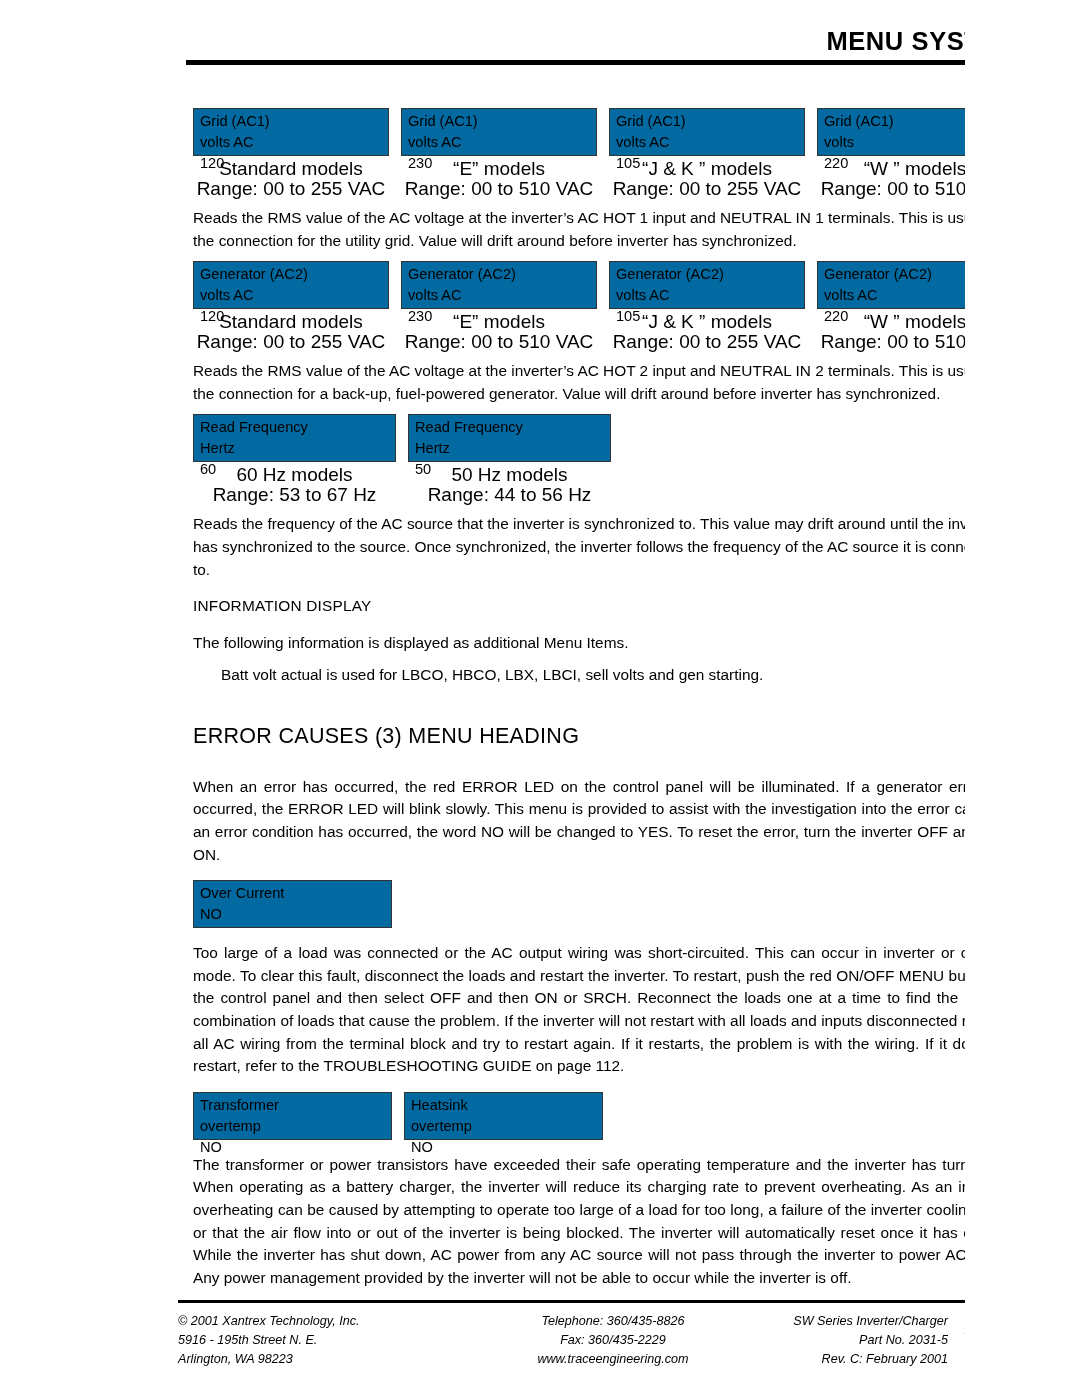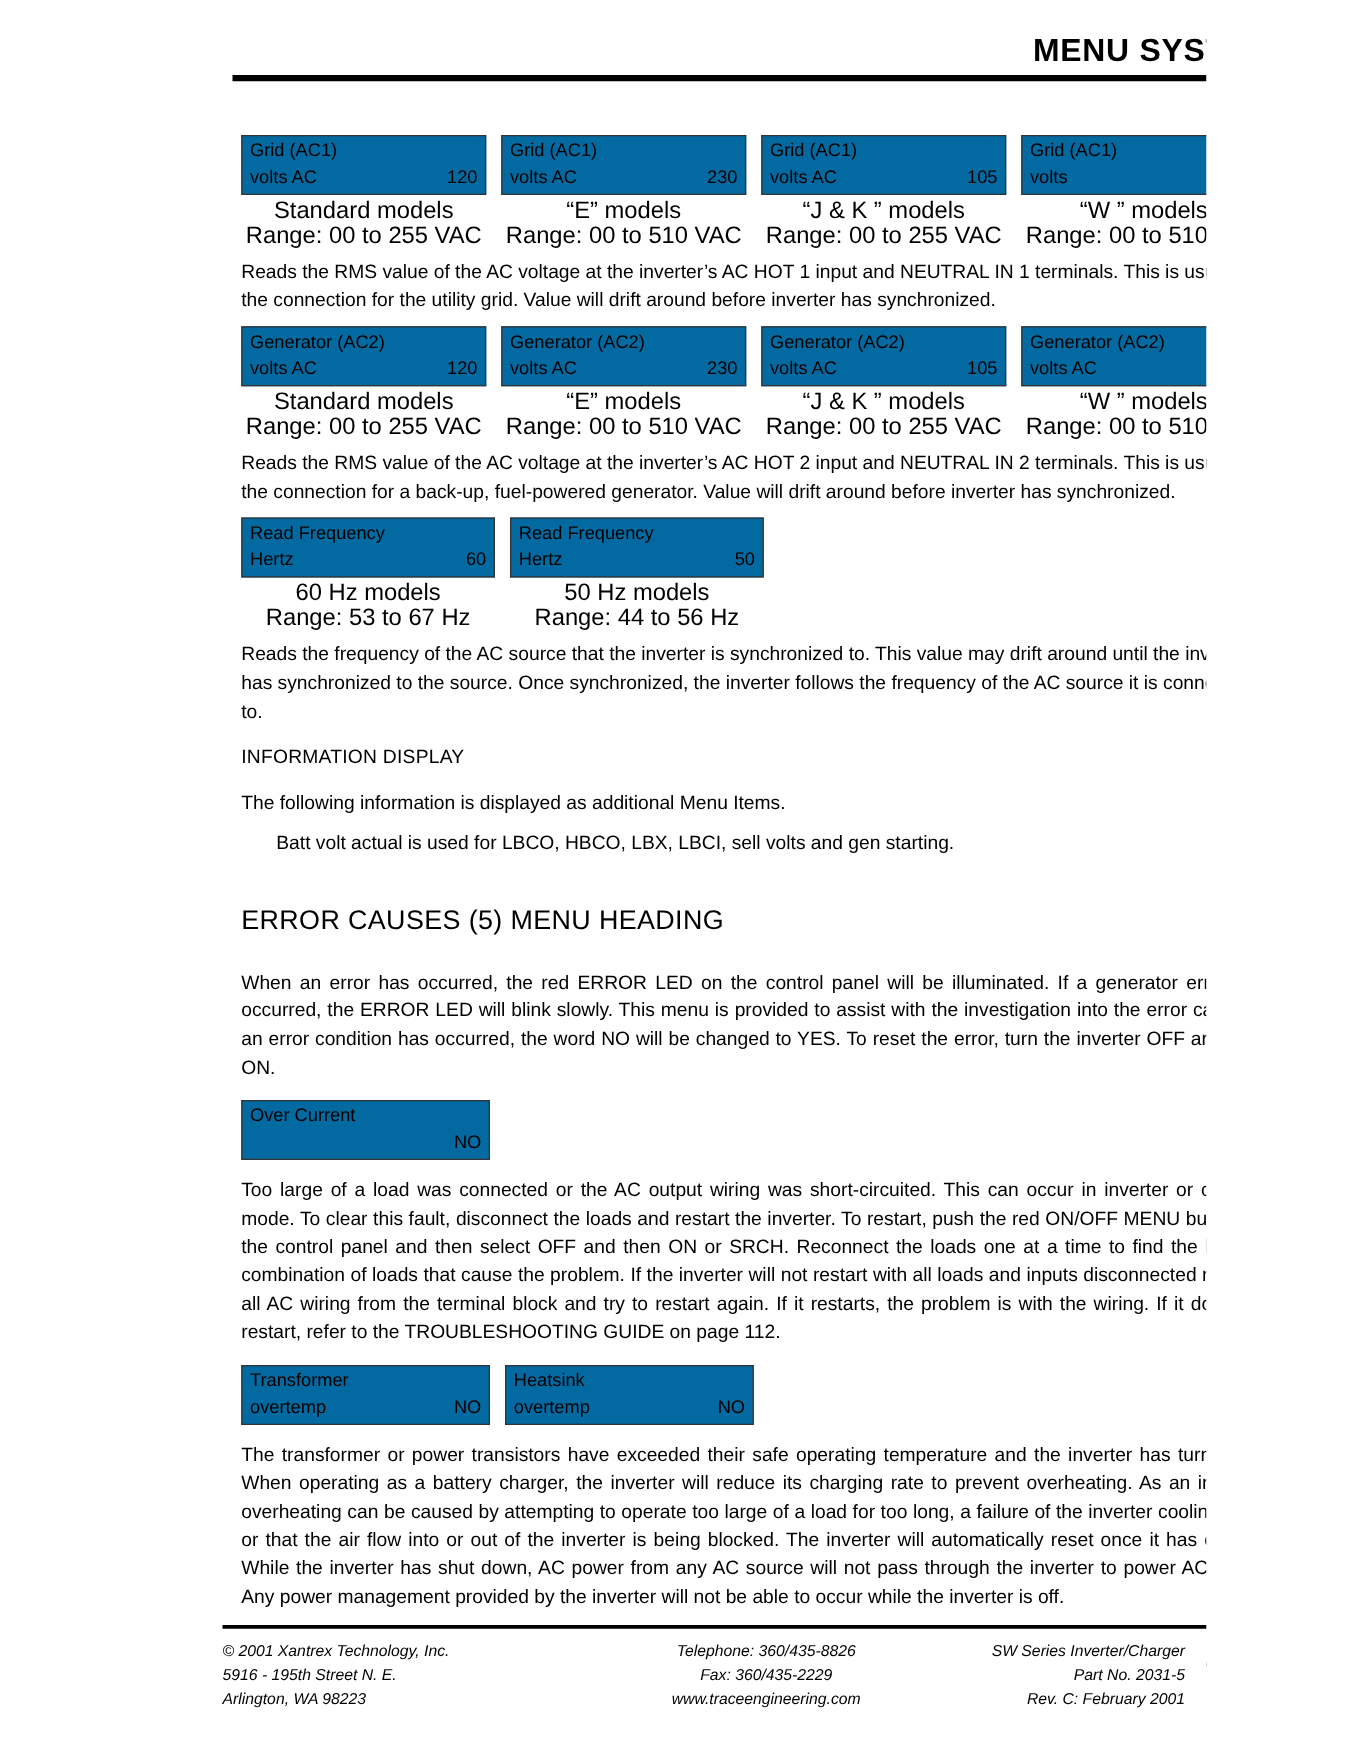--- a/index.html
+++ b/index.html
@@ -73,20 +73,21 @@
     padding: 2px 6px 0 6px;
     font-size: 14.6px;
     line-height: 21px;
     background: #0369a1;
   }
   .lcd-line1 { white-space: nowrap; }
   .lcd-line2 {
     display: flex;
     justify-content: space-between;
     white-space: nowrap;
+    flex-direction: column;
   }
   .lcd-line2.right-only { justify-content: flex-end; }
 
   .caption {
     text-align: center;
     font-size: 19px;
     line-height: 19.5px;
     padding-top: 3px;
   }
 
@@ -355,21 +356,21 @@
     <div class="subhead">INFORMATION DISPLAY</div>
     <div class="gap-md"></div>
     <p class="body">The following information is displayed as additional Menu Items.</p>
     <div class="gap-sm"></div>
     <div class="indent-list">
       <div>Batt volt actual is used for LBCO, HBCO, LBX, LBCI, sell volts and gen starting.</div>
     </div>
 
     <div style="height:36px"></div>
 
-    <h2 class="section-head">ERROR CAUSES (5) MENU HEADING</h2>
+    <h2 class="section-head">ERROR CAUSES (3) MENU HEADING</h2>
     <div style="height:26px"></div>
     <p class="body justified">When an error has occurred, the red ERROR LED on the control panel will be illuminated. If a generator error has occurred, the ERROR LED will blink slowly. This menu is provided to assist with the investigation into the error cause. If an error condition has occurred, the word NO will be changed to YES. To reset the error, turn the inverter OFF and then ON.</p>
     <div class="gap-md"></div>
 
     <div class="box-row">
       <div class="box-col w1">
         <div class="lcd">
           <div class="lcd-line1">Over Current</div>
           <div class="lcd-line2 right-only">
             <span>NO</span>

